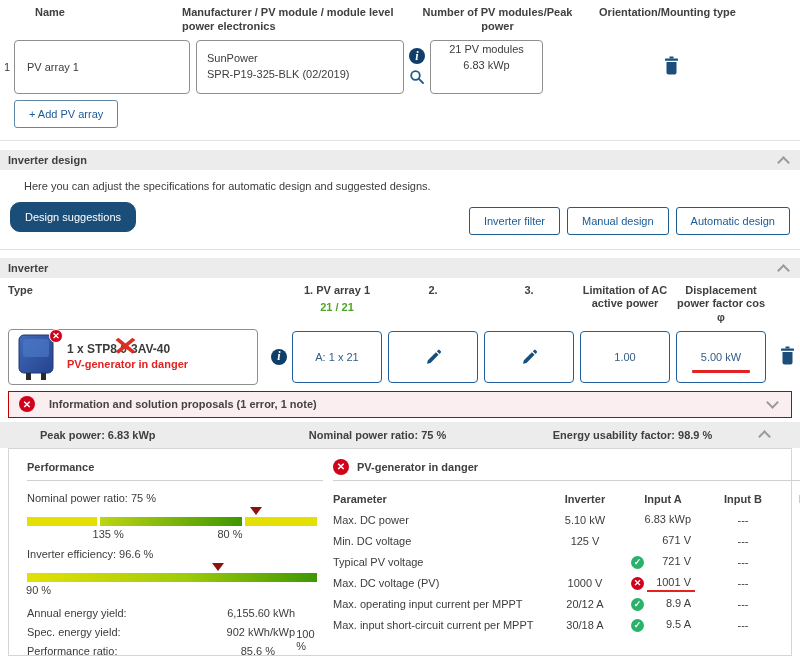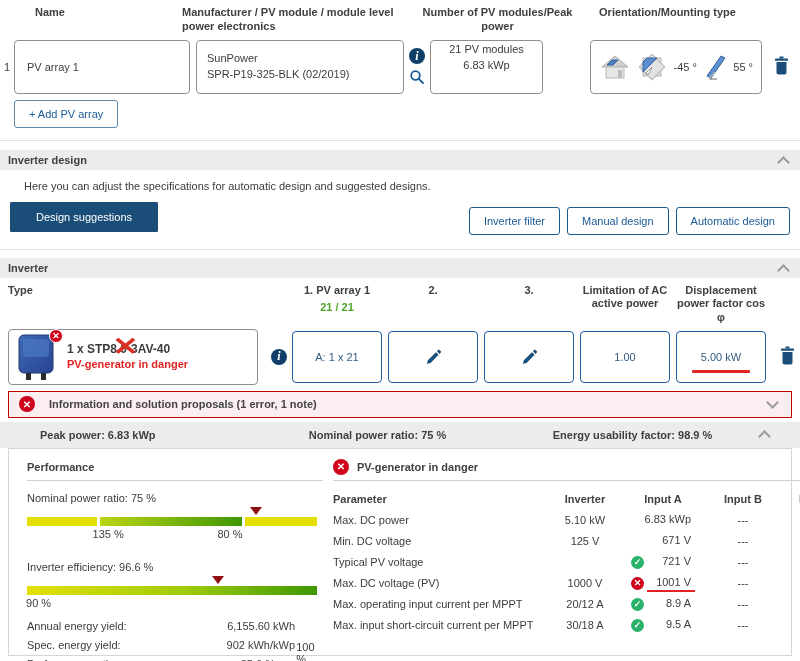--- a/index.html
+++ b/index.html
@@ -36,21 +36,21 @@
   .orient-box { width:172px; margin-left:47px; display:flex; align-items:center; justify-content:space-between; padding:0 8px; }
   .orient-box .deg { font-size:11px; color:#3c3c3c; white-space:nowrap; }
   .trash-col { flex:1; display:flex; align-items:center; justify-content:center; }
   .trash-btn { cursor:pointer; background:none; border:none; padding:0; }
 
   .add-btn { margin:6px 0 0 14px; height:28px; padding:0 14px; background:#fff; border:1px solid #5e87a8; border-radius:3px; color:#1a5a96; font:inherit; cursor:pointer; }
 
   
   .desc { margin:10px 8px 0 24px; }
   .btn-row { display:flex; align-items:center; margin-top:8px; padding:0 10px; }
-  .btn-primary { height:30px; padding:0 25px; background:#1a4e79; border:1px solid #1a4e79; border-radius:1px; color:#fff; font:inherit; cursor:pointer;text-align:right; }
+  .btn-primary { height:30px; padding:0 14px; background:#1a4e79; border:1px solid #1a4e79; border-radius:10px; color:#fff; font:inherit; cursor:pointer;text-align:right; }
   .btn-outline { height:28px; padding:0 14px; background:#fff; border:1px solid #1d5c8f; border-radius:3px; color:#1a5a96; font:inherit; cursor:pointer; margin-left:7px;margin-top:7px; }
 
   
   .inv-grid { display:grid; grid-template-columns:258px 26px 96px 96px 96px 96px 96px 30px; padding-left:8px; align-items:center; }
   .inv-headers { margin-top:6px; font-weight:bold; color:#404040; align-items:start; }
   .inv-headers .hc { text-align:center; line-height:1.25; padding-right:6px; }
   .green-count { color:#4fa52a; font-weight:bold; text-align:center; margin-top:4px; }
   .inv-row { margin-top:4px; height:56px; }
   .type-box { border:1px solid #8f8f8f; border-radius:4px; height:56px; display:flex; align-items:center; padding:0 8px; gap:10px; position:relative; }
   .inv-img { position:relative; width:40px; height:48px; }
@@ -132,41 +132,20 @@
     <div class="icon-col">
       <span class="info-circle">i</span>
       <svg width="16" height="16" viewBox="0 0 16 16" style="cursor:pointer">
         <circle cx="6.5" cy="6.5" r="4.3" fill="none" stroke="#1a5a96" stroke-width="1.8"></circle>
         <line x1="9.8" y1="9.8" x2="14" y2="14" stroke="#1a5a96" stroke-width="1.8" stroke-linecap="round"></line>
       </svg>
     </div>
     <div class="box mod-box">
       <span>21 PV modules</span>
       <span>6.83 kWp</span>
-    </div>
-    <div class="box orient-box">
-      <svg width="32" height="30" viewBox="0 0 32 30">
-        <path d="M3 15 L16 4 L29 15 Z" fill="#cfcfcf" stroke="#adadad"></path>
-        <rect x="7" y="15" width="18" height="11" fill="#e6e6e6" stroke="#b8b8b8"></rect>
-        <path d="M8 13 L13 8 L19 8 L14 13 Z" fill="#4a7fc1" stroke="#34619c"></path>
-        <rect x="19" y="18" width="4" height="8" fill="#bdbdbd"></rect>
-      </svg>
-      <svg width="34" height="34" viewBox="0 0 34 34">
-        <rect x="8" y="8" width="18" height="18" fill="#e3e3e3" stroke="#b5b5b5"></rect>
-        <rect x="8" y="8" width="18" height="18" fill="#e3e3e3" stroke="#b5b5b5" transform="rotate(45 17 17)"></rect>
-        <path d="M22 8 L12 8 L8 12 L8 22 Z" fill="#5b8fd0" stroke="#34619c"></path>
-        <path d="M10 24 L17 17 L14 24 Z" fill="#fff" stroke="#9a9a9a"></path>
-      </svg>
-      <span class="deg">-45 °</span>
-      <svg width="28" height="30" viewBox="0 0 28 30">
-        <path d="M6 24 L20 4 L24 6 L10 26 Z" fill="#5b8fd0" stroke="#34619c"></path>
-        <path d="M10 26 L10 28 M9 27 L16 27" stroke="#9a9a9a" stroke-width="1.5"></path>
-        <path d="M8 27 L14 20" stroke="#b0b0b0" stroke-width="1.5"></path>
-      </svg>
-      <span class="deg">55 °</span>
     </div>
     <div class="trash-col">
       <button class="trash-btn">
         <svg width="17" height="19" viewBox="0 0 17 19">
           <rect x="6.5" y="0.5" width="4" height="2" fill="#1b4e79"></rect>
           <rect x="2" y="2.6" width="13" height="2.2" rx="0.6" fill="#1b4e79"></rect>
           <path d="M3.5 6 h10 v10.5 a2 2 0 0 1 -2 2 h-6 a2 2 0 0 1 -2 -2 Z" fill="#1b4e79"></path>
         </svg>
       </button>
     </div>
@@ -298,21 +277,21 @@
       <div class="gauge-label">Nominal power ratio: 75 %</div>
       <div class="gauge">
         <div class="bar bar1"></div>
         <div class="marker" style="left: 79%;"></div>
       </div>
       <div class="ticks">
         <span class="t-135">135 %</span>
         <span class="t-80">80 %</span>
       </div>
 
-      <div class="gauge-label" style="margin-top:19px">Inverter efficiency: 96.6 %</div>
+      <div class="gauge-label" style="margin-top:6px">Inverter efficiency: 96.6 %</div>
       <div class="gauge">
         <div class="bar bar2"></div>
         <div class="marker" style="left: 66%;"></div>
       </div>
       <div class="ticks ends">
         <span>90 %</span>
         <span>100 %</span>
       </div>
 
       <div class="stats">

